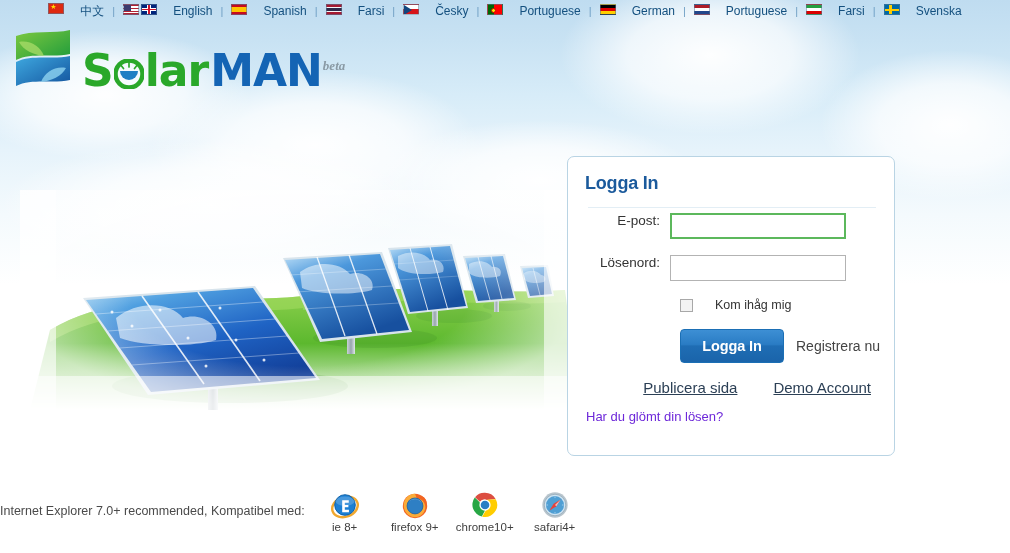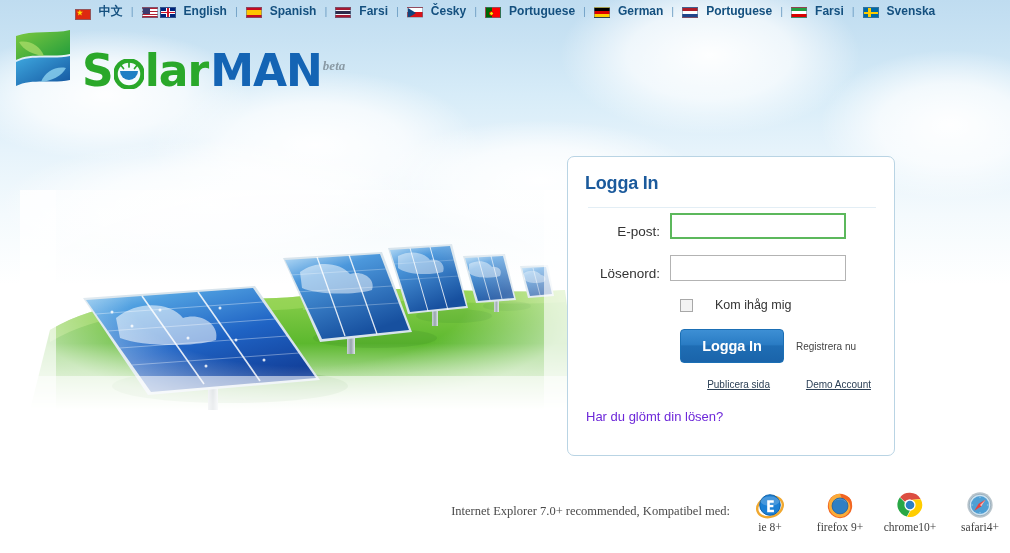--- a/index.html
+++ b/index.html
@@ -48,28 +48,27 @@
     height: 22px;
     display: flex;
     align-items: center;
     justify-content: center;
     gap: 0px;
     font-size: 12px;
     z-index: 40;
   }
   .lang-item {
     display: inline-flex;
-    align-items: flex-end;
-    gap: 8px;
+    align-items: flex-start;
+    gap: 16px;
     color: #1f5c99;
     text-decoration: none;
     white-space: nowrap;
     cursor: pointer;
     padding: 0 2px;
-    font-weight: bold;
   }
   .lang-item .lab { color: #14507f; }
   .lang-sep {
     color: #6f9fc4;
     padding: 0 6px;
     font-size: 11px;
   }
   .flag {
     display: inline-block;
     width: 16px;
@@ -220,21 +219,21 @@
     position: absolute;
     left: 20px;
     top: 50px;
     width: 288px;
     height: 1px;
     background: #e3eef5;
   }
   .form-row {
     position: absolute;
     display: flex;
-    align-items: flex-end;
+    align-items: flex-start;
     left: 17px;
     width: 294px;
   }
   .form-label {
     width: 85px;
     text-align: right;
     font-size: 13.5px;
     color: #333333;
     padding-right: 10px;
     box-sizing: border-box;
@@ -291,39 +290,39 @@
     background: linear-gradient(to bottom,#3d8fd4 0%, #2a7cc4 45%, #1f6db4 50%, #1a64aa 100%);
     color: #ffffff;
     font-size: 14.5px;
     font-weight: bold;
     font-family: "Liberation Sans", sans-serif;
     cursor: pointer;
     letter-spacing: -0.1px;
   }
   #register-link {
     margin-left: 12px;
-    font-size: 10px;
+    font-size: 14px;
     color: #444444;
     text-decoration: none;
     cursor: pointer;
   }
 
   #links-row {
     position: absolute;
     top: 222px;
     left: 17px;
     width: 294px;
     display: flex;
     justify-content: flex-end;
     gap: 36px;
     padding-right: 8px;
     box-sizing: border-box;
   }
   .under-link {
-    font-size: 10px;
+    font-size: 15px;
     color: #2b3f55;
     text-decoration: underline;
     cursor: pointer;
   }
   #forgot-link {
     position: absolute;
     left: 18px;
     top: 252px;
     font-size: 13px;
     color: #6d28d9;
@@ -334,22 +333,21 @@
   
   #footer {
     position: absolute;
     left: 0;
     top: 490px;
     width: 1010px;
     height: 55px;
     z-index: 30;
     display: flex;
     align-items: flex-start;
-    justify-content: flex-end;
-    font-family: Liberation Serif, serif;
+    justify-content: flex-start;
   }
   #footer-inner {
     display: flex;
     align-items: flex-start;
     gap: 10px;
   }
   #footer-text {
     font-size: 12.5px;
     color: #4a4a4a;
     padding-top: 14px;

